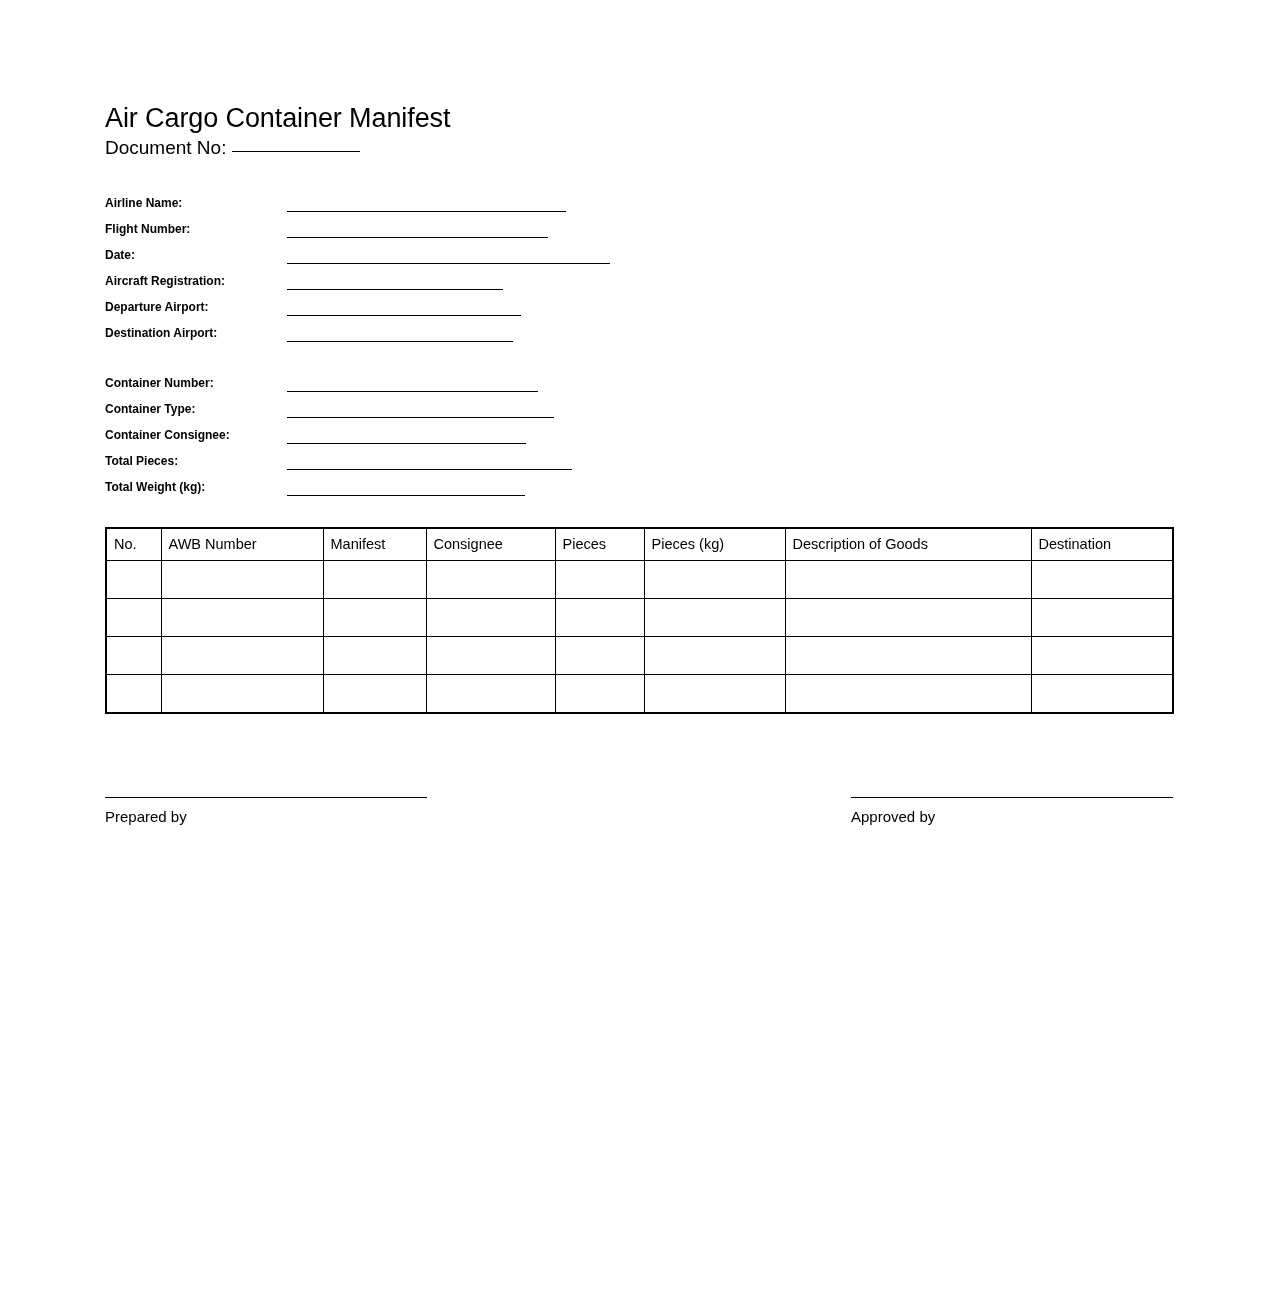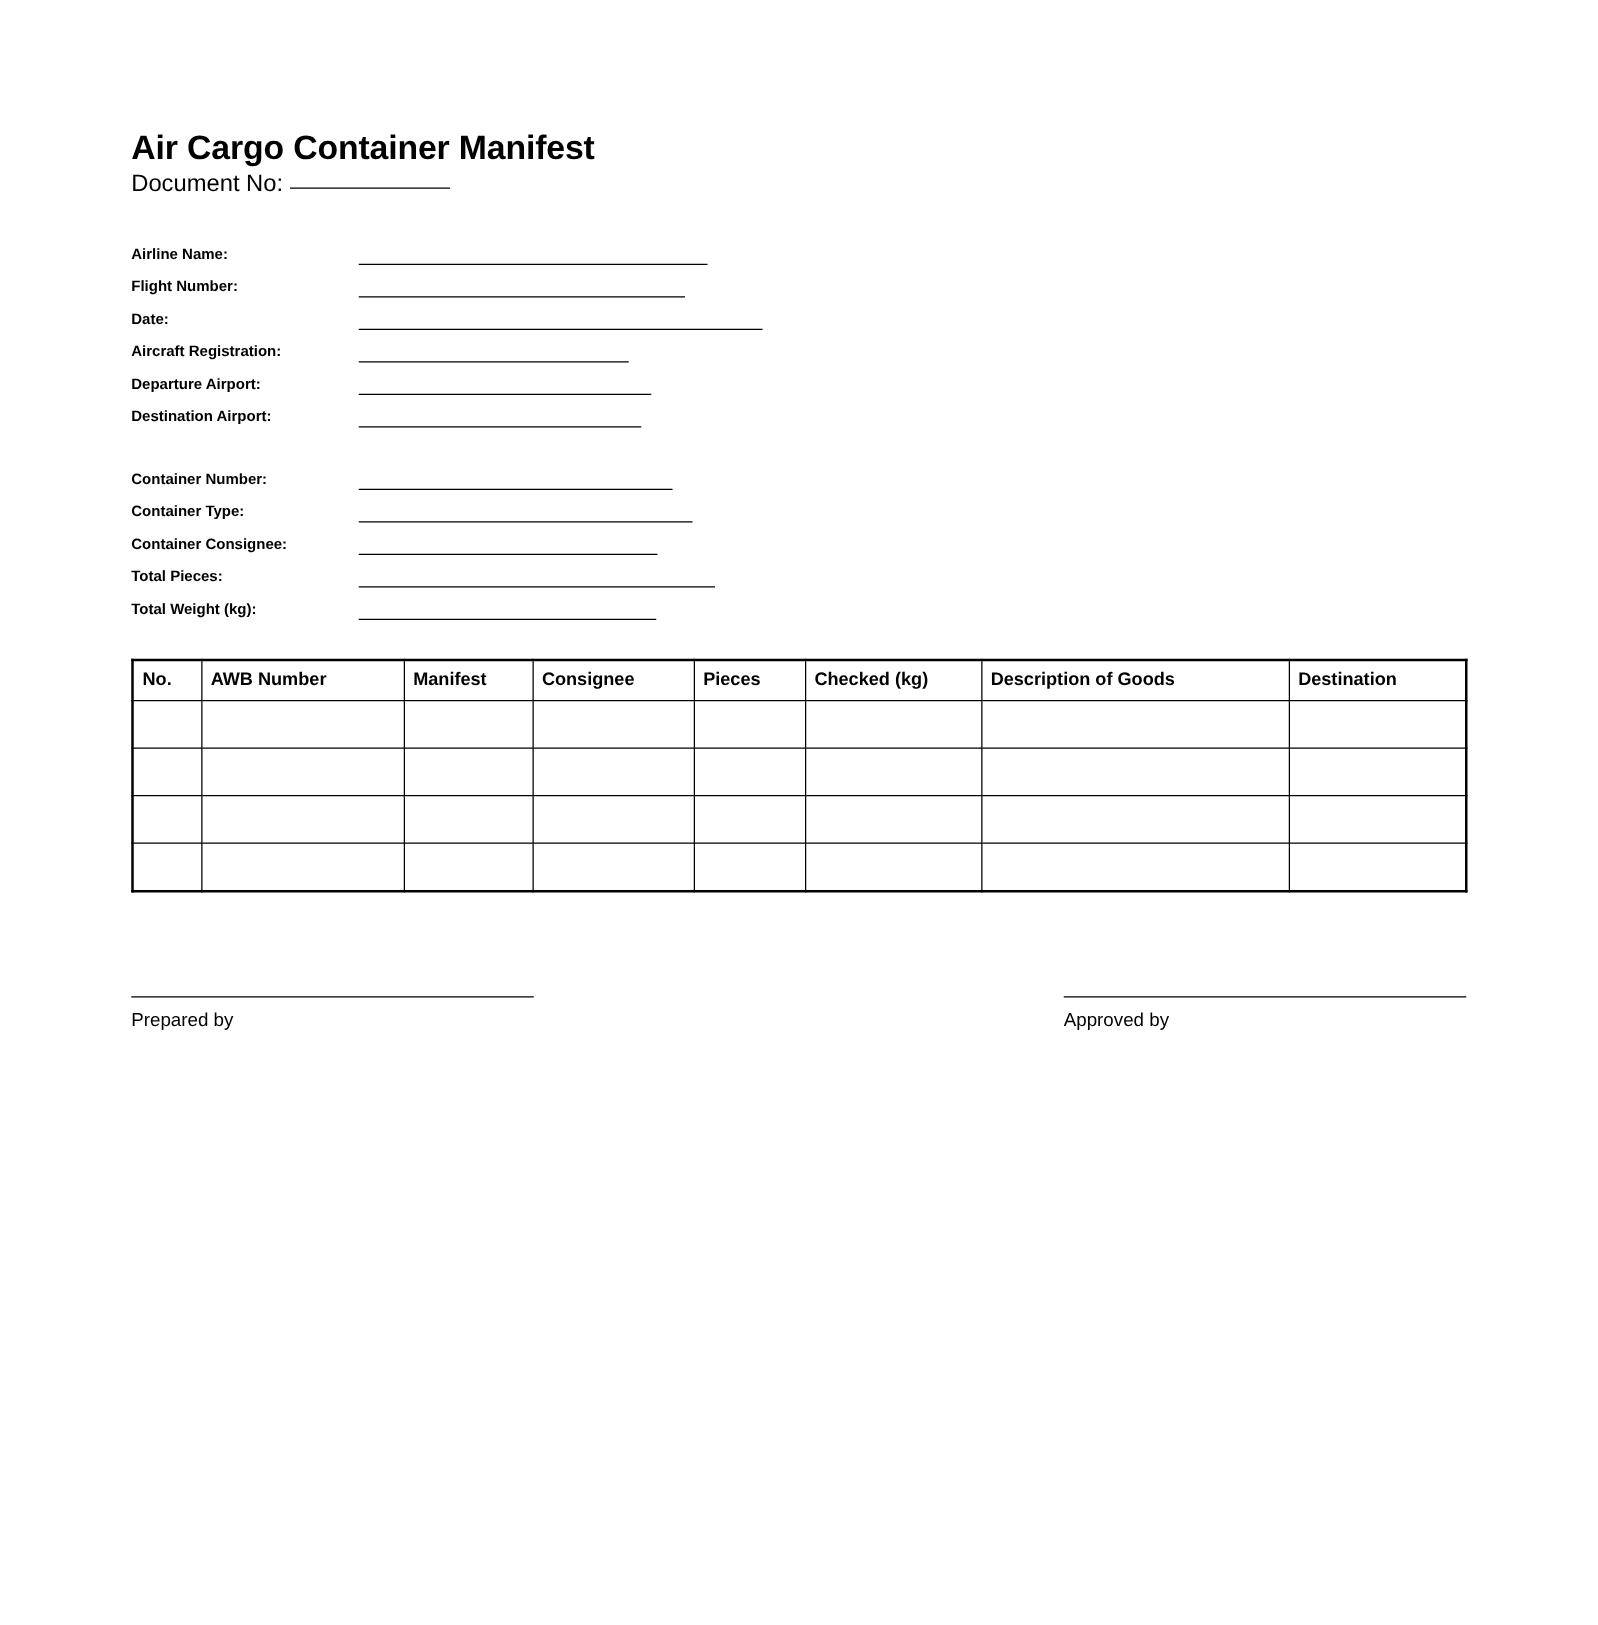--- a/index.html
+++ b/index.html
@@ -24,21 +24,21 @@
     background: #ffffff;
     overflow: hidden;
   }
 
   
   .doc-title {
     position: absolute;
     left: 105px;
     top: 84px;
     font-size: 27px;
-    font-weight: bold;
+    font-weight: normal;
     letter-spacing: -0.1px;
     white-space: nowrap;
     line-height: 32px;
   }
 
   
   .docno-row {
     position: absolute;
     left: 105px;
     top: 137px;
@@ -98,21 +98,21 @@
   .manifest-table th,
   .manifest-table td {
     border: 1px solid #000000;
     padding: 0 7px;
     text-align: left;
     vertical-align: middle;
     font-size: 14.5px;
     background: #ffffff;
   }
   .manifest-table th {
-    font-weight: bold;
+    font-weight: normal;
     height: 31px;
     line-height: 31px;
     white-space: nowrap;
   }
   .manifest-table td {
     height: 37px;
   }
   
   .manifest-table {
     border: 2px solid #000000;
@@ -194,21 +194,21 @@
         <col class="col-desc">
         <col class="col-dest">
     </colgroup>
     <thead>
       <tr id="cargo-head-row">
           <th>No.</th>
           <th>AWB Number</th>
           <th>Manifest</th>
           <th>Consignee</th>
           <th>Pieces</th>
-          <th>Checked (kg)</th>
+          <th>Pieces (kg)</th>
           <th>Description of Goods</th>
           <th>Destination</th>
         </tr>
     </thead>
     <tbody id="cargo-body">
         <tr>
           <td></td>
           <td></td>
           <td></td>
           <td></td>

